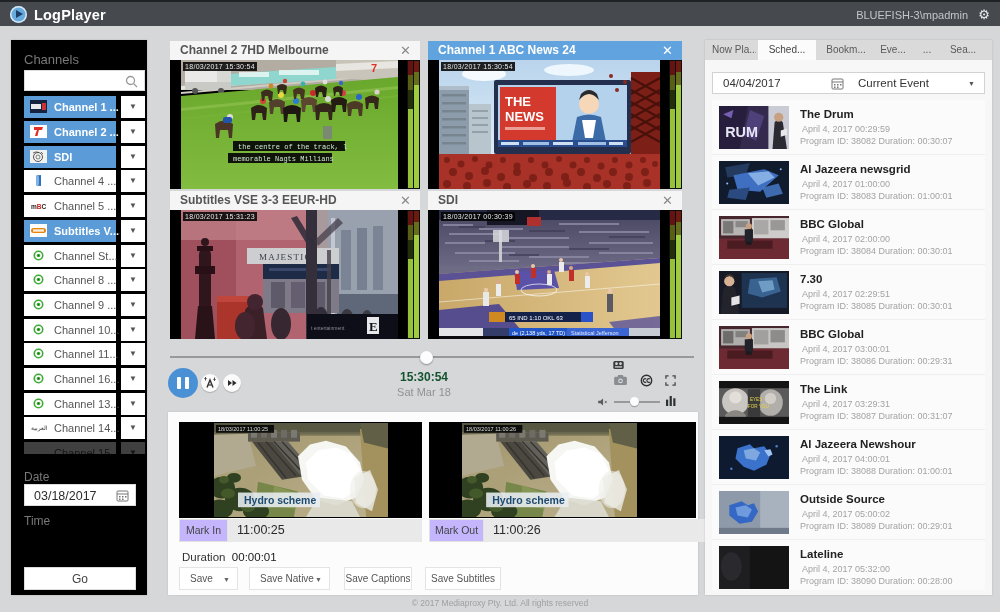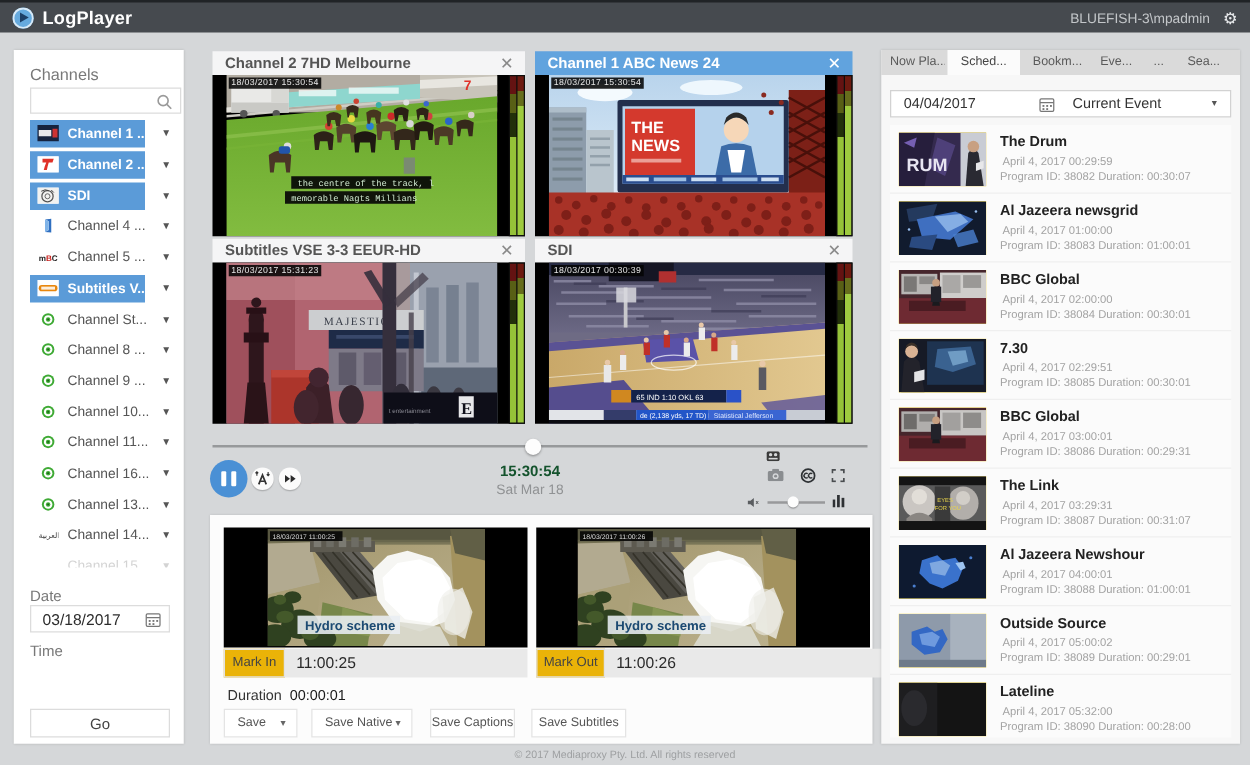--- a/index.html
+++ b/index.html
@@ -8,21 +8,21 @@
 
 
 #hdr { position:absolute; left:0; top:0; width:1000px; height:26px; background:#464a4f; border-top:2px solid #202326; }
 #logo { position:absolute; left:10px; top:4px; width:17px; height:17px; border-radius:50%; background:#66aade; box-shadow:inset 0 0 0 1.5px rgba(255,255,255,.75); }
 #logo:after { content:""; position:absolute; left:6px; top:4px; border-left:7px solid #1d3f66; border-top:4.5px solid transparent; border-bottom:4.5px solid transparent; }
 #hdr .title { position:absolute; left:34px; top:5px; color:#fff; font-size:14.5px; font-weight:bold; letter-spacing:.2px; }
 #hdr .user { position:absolute; right:32px; top:7px; color:#c3c6c9; font-size:11px; }
 #hdr .gear { position:absolute; right:10px; top:5px; color:#e8eaec; font-size:13px; }
 
 
-#left { position:absolute; left:11px; top:40px; width:136px; height:555px; background:#ffffff; box-shadow:0 0 2px rgba(0,0,0,.15); }
+#left { position:absolute; left:11px; top:40px; width:136px; height:555px; background:#000000; box-shadow:0 0 2px rgba(0,0,0,.15); }
 #left .lbl { position:absolute; left:13px; color:#787878; font-size:12px; }
 .whitebox { position:absolute; background:#fff; border:1px solid #dcdcdc; }
 .chrow { position:absolute; left:13px; width:121px; height:22px; }
 .chbtn { position:absolute; left:0; top:0; width:92px; height:22px; background:#fff; font-size:11px; color:#555; line-height:22px; }
 .chbtn.sel { background:#5b9bd8; color:#fff; font-weight:bold; }
 .chbtn .ico { position:absolute; left:6px; top:4px; width:17px; height:13px; background:#fff; font-size:6px; overflow:hidden; text-align:center; }
 .chbtn .nm { position:absolute; left:30px; top:0; white-space:nowrap; }
 .chdrop { position:absolute; right:0; top:0; width:24px; height:22px; background:#fff; color:#555; text-align:center; line-height:21px; font-size:8px; }
 
 
@@ -50,21 +50,21 @@
 #tc .t1 { font-size:12px; font-weight:bold; color:#14532d; }
 #tc .t2 { font-size:11px; color:#909294; margin-top:2px; }
 .icn { position:absolute; color:#444; }
 
 
 #clip { position:absolute; left:168px; top:412px; width:530px; height:183px; background:#fcfcfc; box-shadow:0 0 2px rgba(0,0,0,.12); }
 .cthumb { position:absolute; top:10px; height:96px; background:#000; }
 .cthumb .im { position:absolute; top:1px; bottom:1px; overflow:hidden; }
 .cthumb .im svg { position:absolute; left:0; top:0; width:100%; height:100%; }
 .mrow { position:absolute; height:23px; }
-.mlabel { position:absolute; left:0; top:0; height:23px; background:#eab308; border:1px solid #e2e2e2; color:#444; font-size:10.5px; text-align:center; line-height:21px; }
+.mlabel { position:absolute; left:0; top:0; height:23px; background:#c4b5fd; border:1px solid #e2e2e2; color:#444; font-size:10.5px; text-align:center; line-height:21px; }
 .mval { position:absolute; top:0; height:23px; background:#e9e9e9; color:#2a2a2a; font-size:12.5px; line-height:23px; padding-left:9px; }
 .savebtn { position:absolute; top:155px; height:23px; background:#fff; border:1px solid #e4e4e4; color:#555; font-size:10px; line-height:21px; text-align:center; white-space:nowrap; overflow:hidden; }
 
 
 #right { position:absolute; left:705px; top:40px; width:287px; height:555px; background:#f7f7f7; box-shadow:0 0 2px rgba(0,0,0,.15); }
 #tabs { position:absolute; left:0; top:0; right:0; height:20px; background:#dadada; }
 .tab { position:absolute; top:0; height:20px; color:#5a5a5a; font-size:10px; line-height:20px; text-align:center; white-space:nowrap; overflow:hidden; }
 .tab.on { background:#fbfbfb; color:#444; }
 #datebar { position:absolute; left:7px; top:32px; width:273px; height:22px; background:#fff; border:1px solid #d2d2d2; }
 #datebar .d { position:absolute; left:10px; top:0; font-size:11.5px; color:#333; line-height:21px; }

